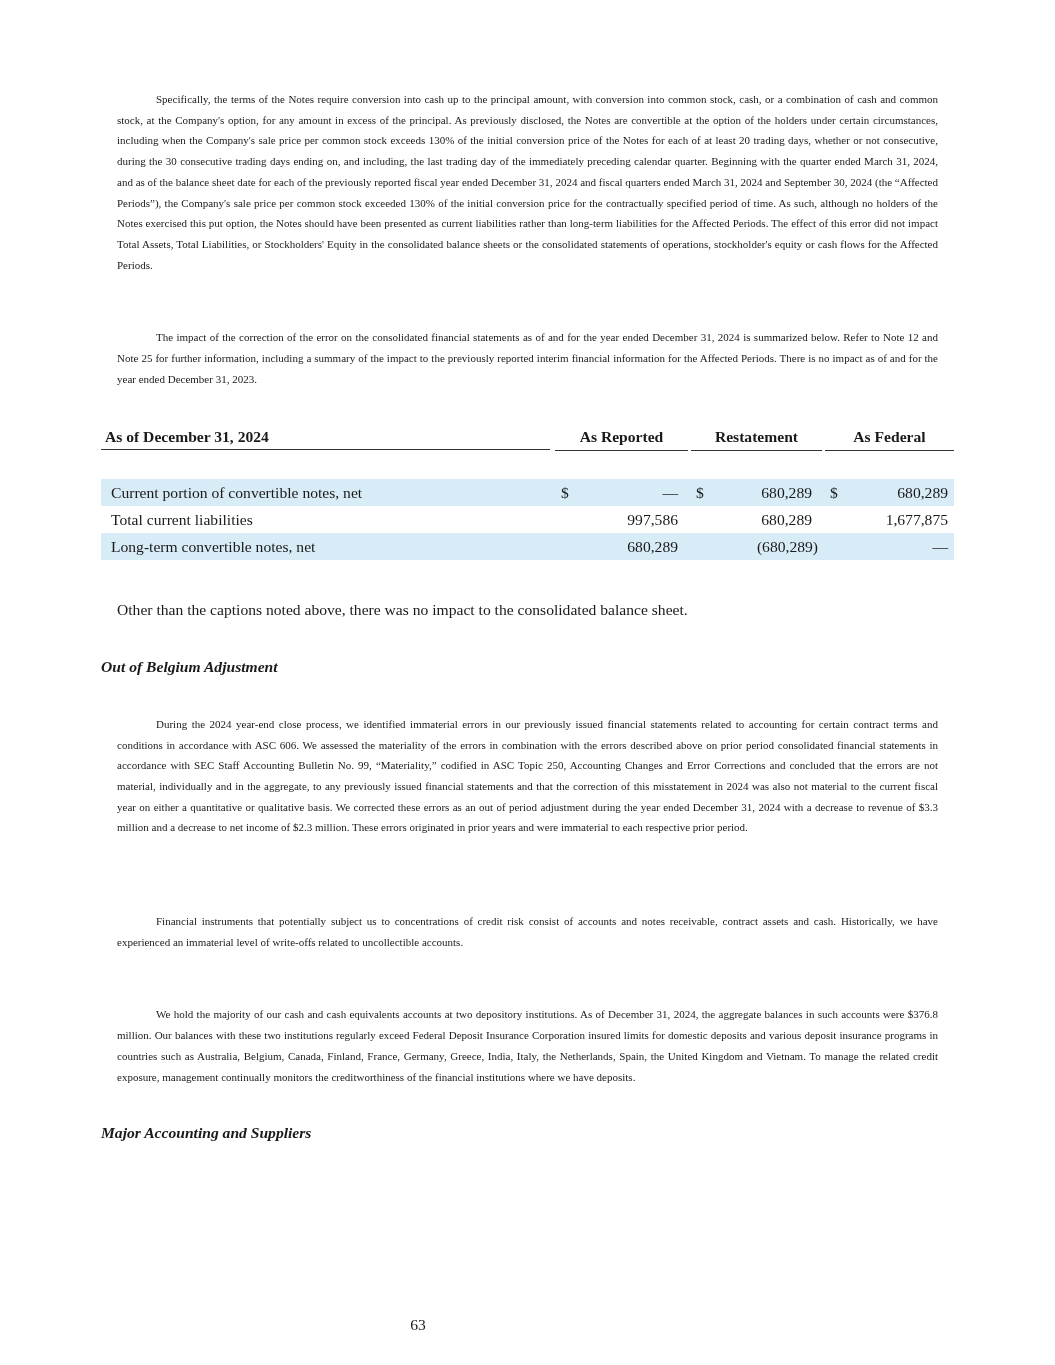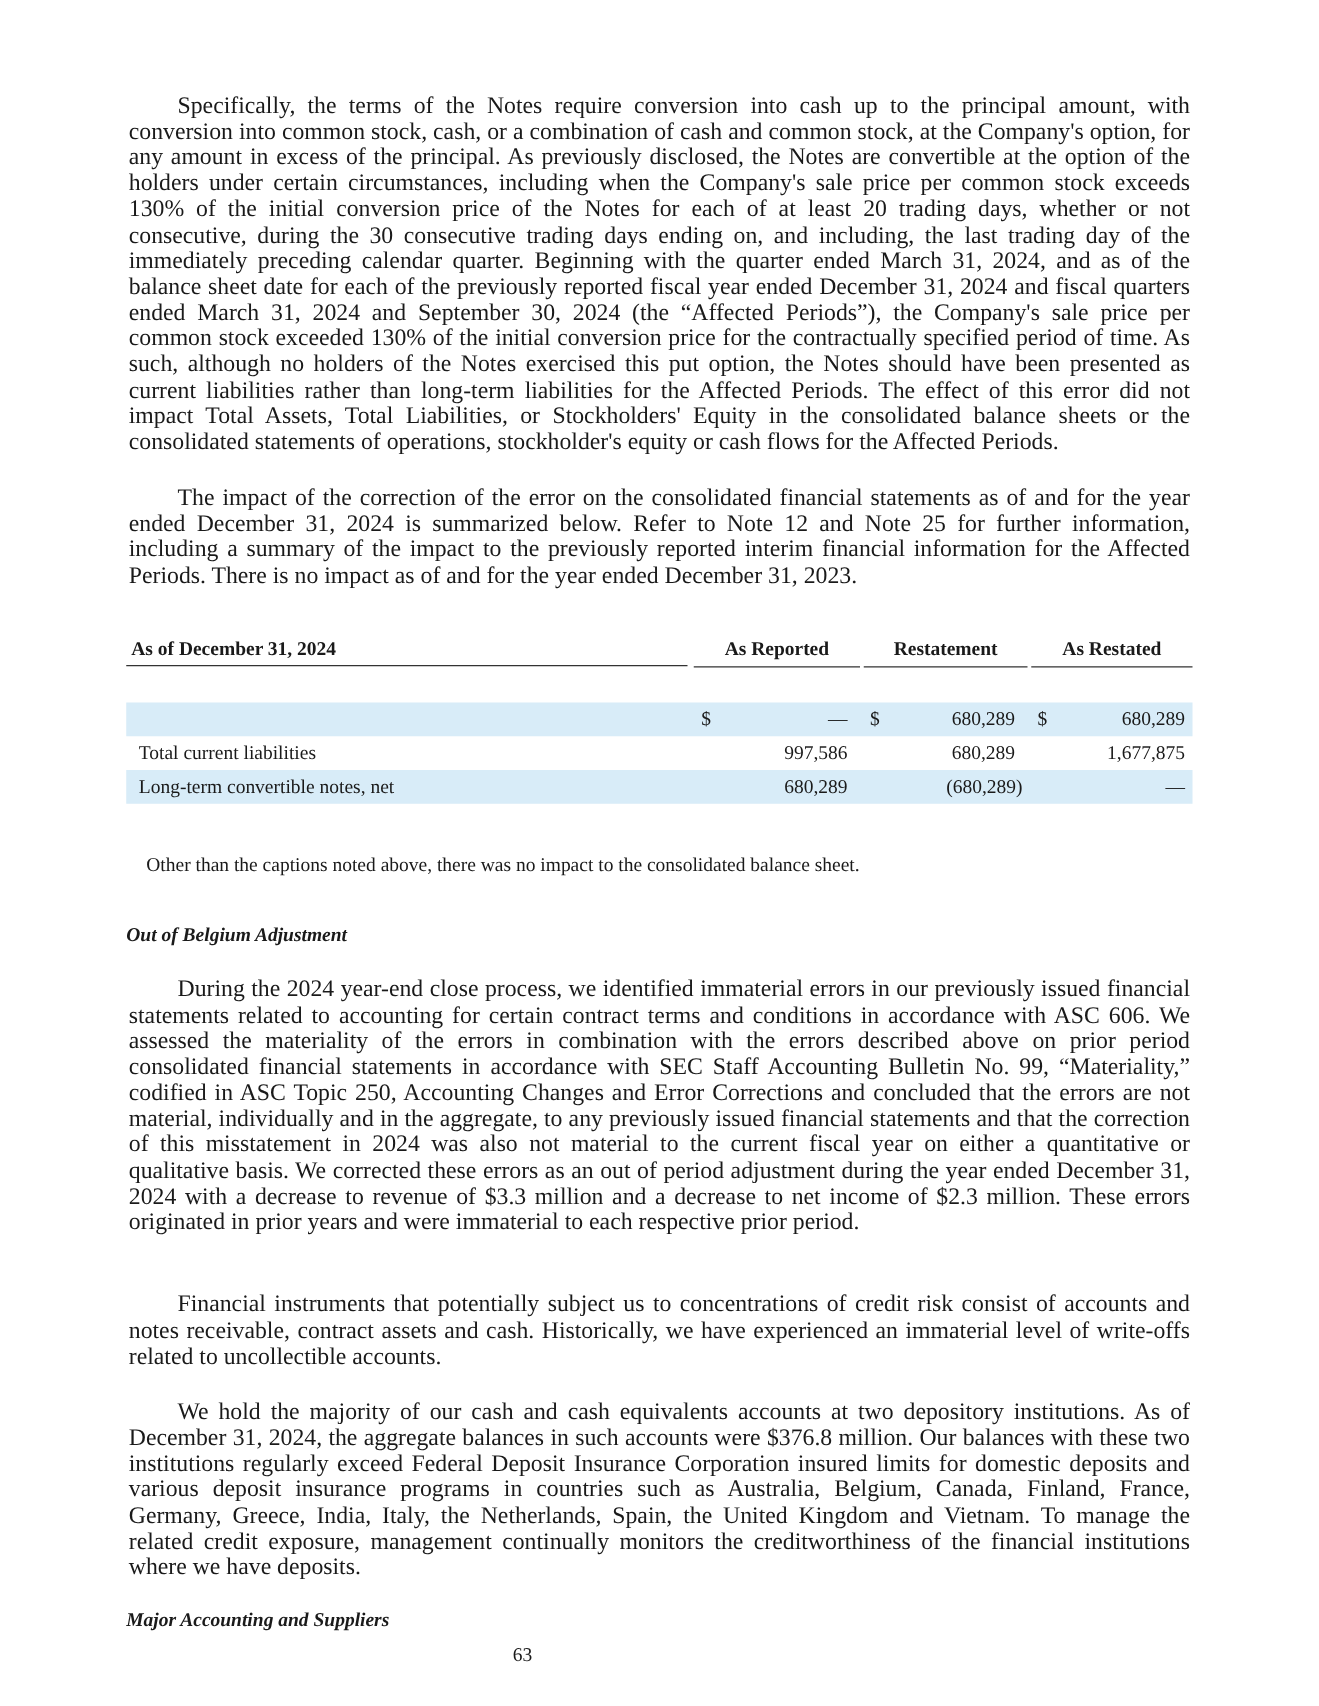--- a/index.html
+++ b/index.html
@@ -15,22 +15,22 @@
       color: #1a1a1a;
       overflow: hidden;
     }
     .page {
       position: absolute;
       left: 101px;
       top: 73px;
       width: 853px;
     }
     p.body-para {
-      margin: 2px;
-      font-size: 19px;
+      margin: 16px;
+      font-size: 11px;
       line-height: 20.7px;
       text-align: justify;
       text-indent: 39px;
     }
     p.plain {
       margin: 16px;
       font-size: 15.6px;
       line-height: 20.7px;
     }
     .section-heading {
@@ -103,25 +103,26 @@
 
   <div class="gap-20"></div>
 
   <p class="body-para">The impact of the correction of the error on the consolidated financial statements as of and for the year ended December 31, 2024 is summarized below. Refer to Note 12 and Note 25 for further information, including a summary of the impact to the previously reported interim financial information for the Affected Periods. There is no impact as of and for the year ended December 31, 2023.</p>
 
   <div class="fin-table">
     <div class="thead">
       <div class="th label">As of December 31, 2024</div>
       <div class="th c1">As Reported</div>
       <div class="th c2">Restatement</div>
-      <div class="th c3">As Restated</div>
+      <div class="th c3">As Federal</div>
     </div>
 
     <div class="tbody">
       <div class="tr shaded">
+        <span class="td label">Current portion of convertible notes, net</span>
         <span class="td dollar1">$</span>
         <span class="td val1">—</span>
         <span class="td dollar2">$</span>
         <span class="td val2">680,289</span>
         <span class="td dollar3">$</span>
         <span class="td val3">680,289</span>
       </div>
       <div class="tr">
         <span class="td label">Total current liabilities</span>
         <span class="td val1">997,586</span>

